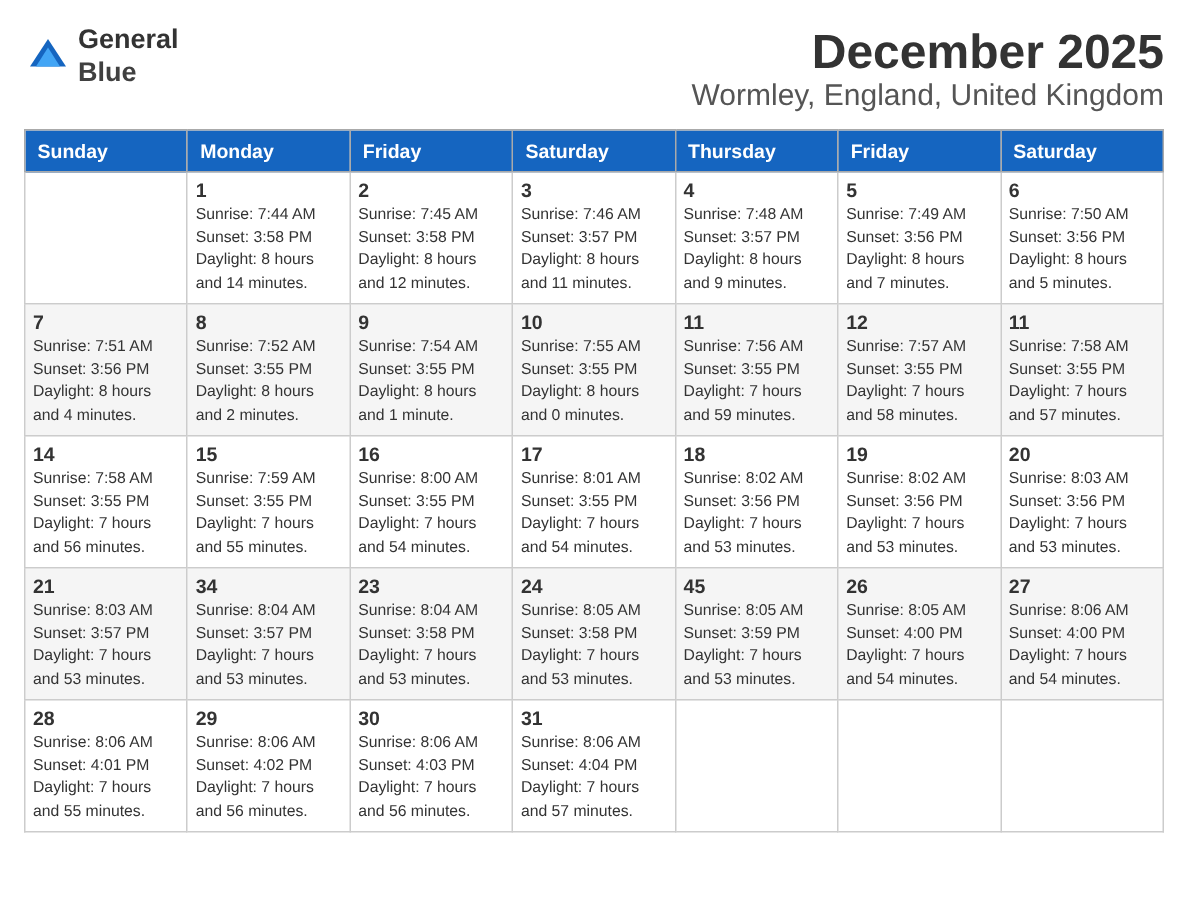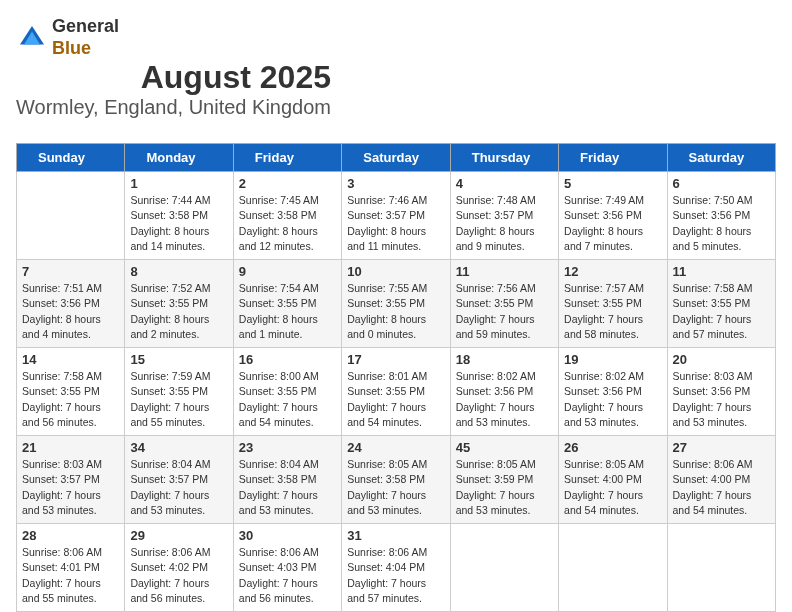--- a/index.html
+++ b/index.html
@@ -7,35 +7,34 @@
       font-family: Arial, sans-serif;
       background: #fff;
       width: 792px;
       min-height: 612px;
       padding: 16px;
     }
     .header {
       display: flex;
       justify-content: space-between;
       align-items: flex-start;
-      margin-bottom: 24px;
-      flex-direction: column;
+      margin-bottom: 10px;
     }
     .logo {
       display: flex;
       align-items: center;
       gap: 4px;
     }
     .logo-text {
       font-size: 18px;
       font-weight: bold;
       line-height: 1.2;
     }
     .logo-general { color: #333; }
-    .logo-blue { color: #a16207; }
+    .logo-blue { color: #404040; }
     .logo-icon {
       width: 32px;
       height: 32px;
     }
     .title-block {
       text-align: right;
     }
     .calendar-title {
       font-size: 32px;
       font-weight: bold;
@@ -48,21 +47,21 @@
     table {
       width: 100%;
       border-collapse: collapse;
       table-layout: fixed;
     }
     thead tr th {
       background-color: #1565c0;
       color: #fff;
       font-size: 13px;
       font-weight: bold;
-      padding: 6px 21px;
+      padding: 6px 8px;
       text-align: left;
       border: 1px solid #aaa;
     }
     tbody tr td {
       vertical-align: top;
       border: 1px solid #ccc;
       padding: 4px 5px;
       font-size: 11px;
       color: #333;
       height: 88px;
@@ -99,21 +98,21 @@
     <svg class="logo-icon" viewBox="0 0 40 40" xmlns="http://www.w3.org/2000/svg">
       <polygon points="20,5 35,28 5,28" fill="#1565c0"></polygon>
       <polygon points="20,12 30,28 10,28" fill="#42a5f5"></polygon>
     </svg>
     <div class="logo-text">
       <span class="logo-general">General</span><br>
       <span class="logo-blue">Blue</span>
     </div>
   </div>
   <div class="title-block">
-    <div class="calendar-title">August 2025</div>
+    <div class="calendar-title">December 2025</div>
     <div class="calendar-subtitle">Wormley, England, United Kingdom</div>
   </div>
 </div>
 
 <table>
   <thead>
     <tr>
     <th>Sunday</th>
         <th>Monday</th>
         <th>Friday</th>

